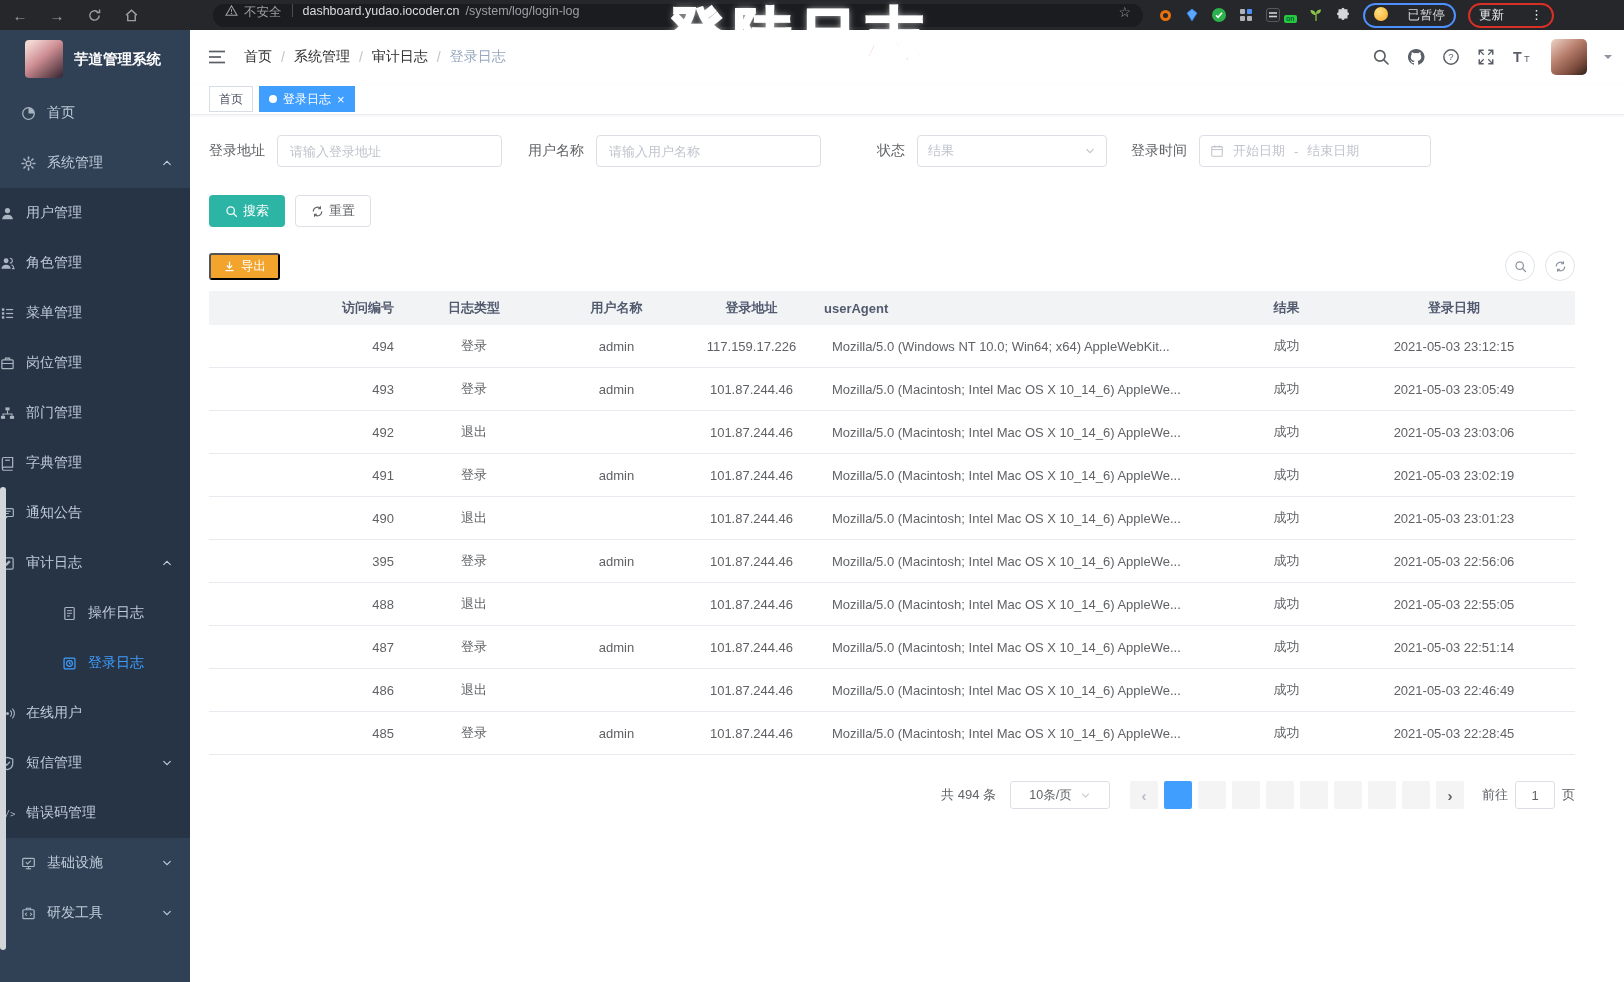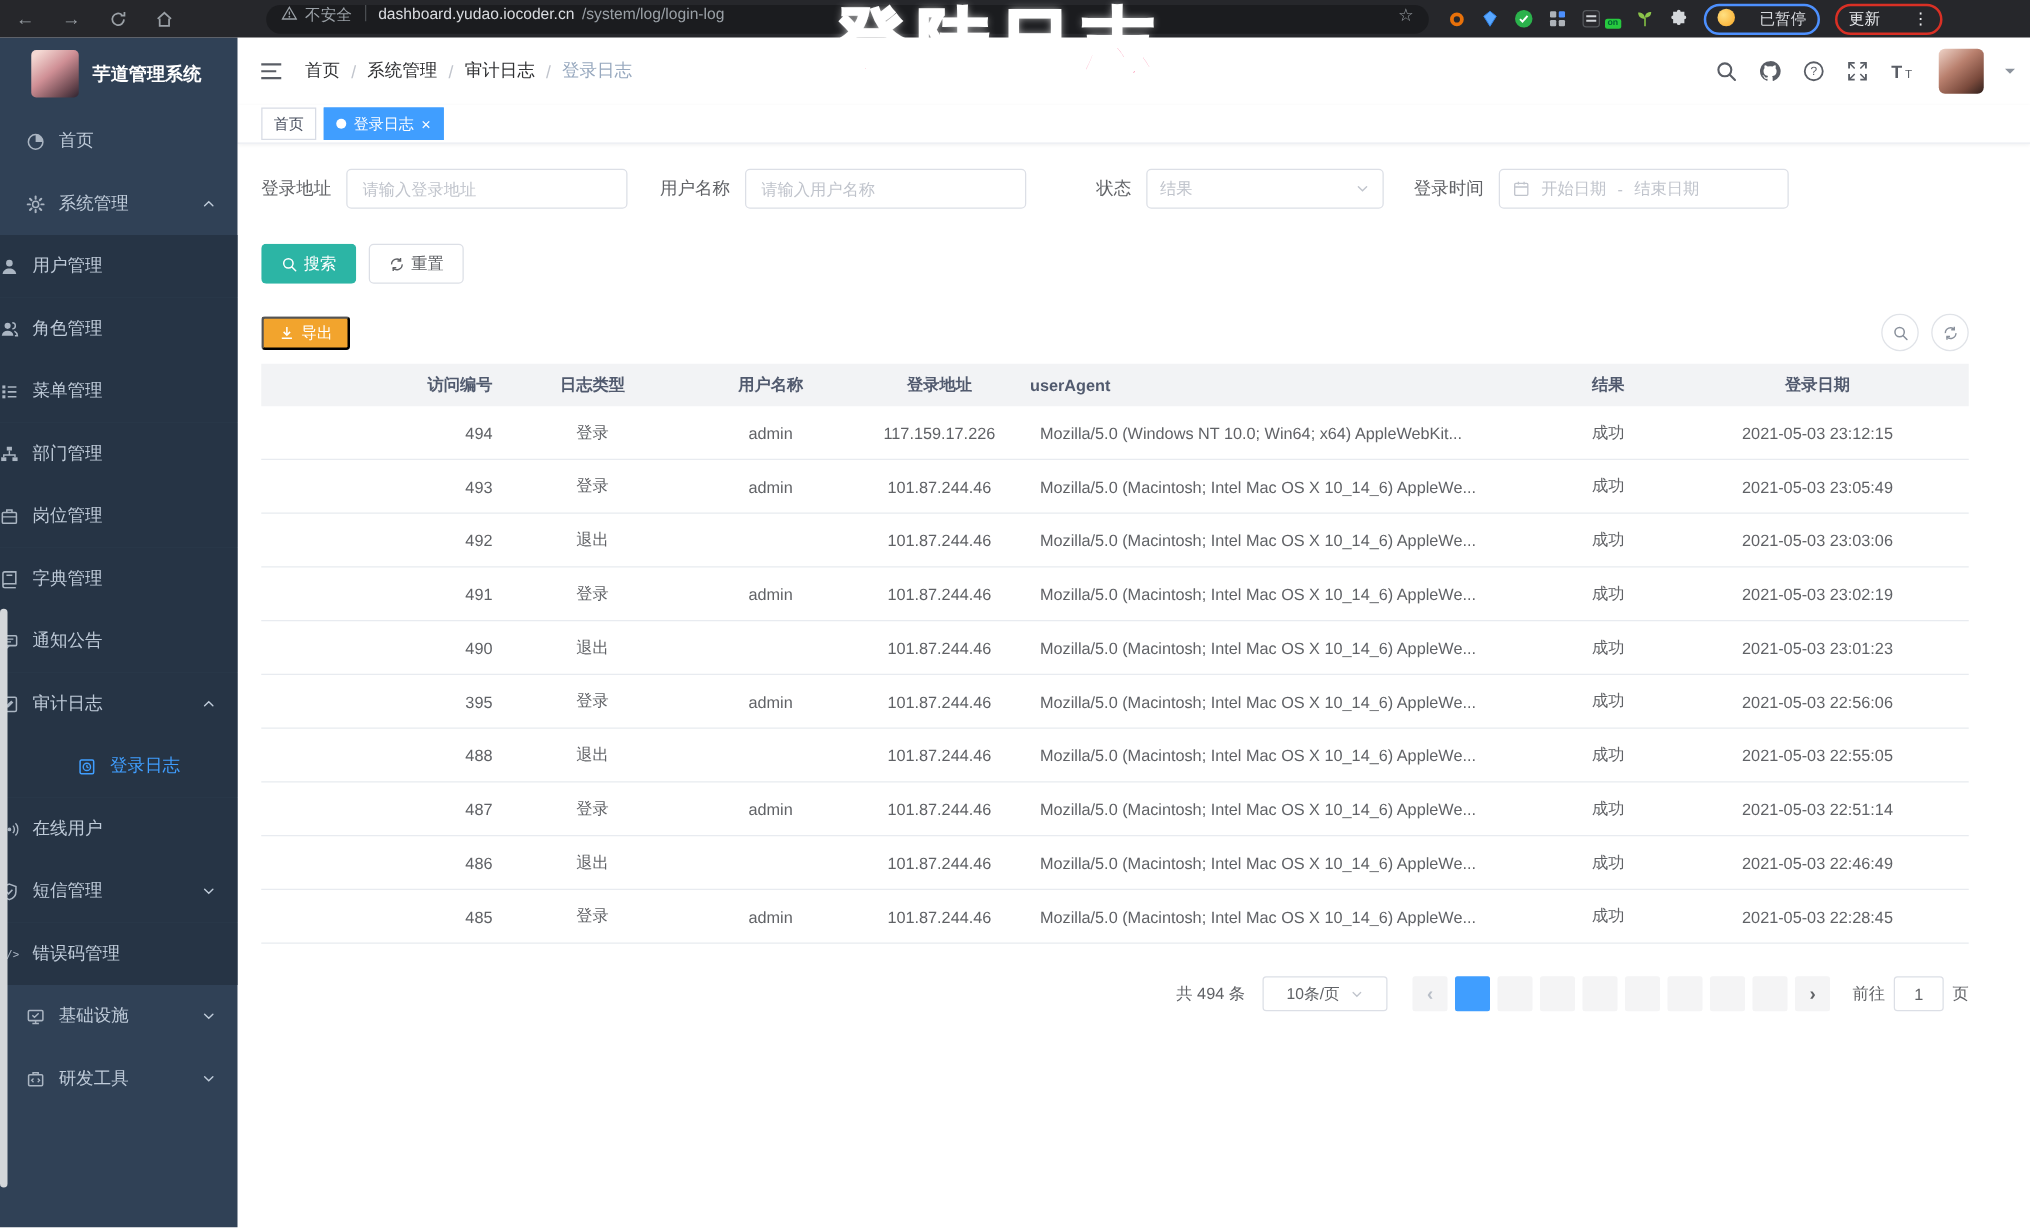--- a/index.html
+++ b/index.html
@@ -276,40 +276,40 @@
                 <line x1="6.6" y1="12.2" x2="14" y2="12.2"></line>
               </g>
             </svg>
           </span>
           <span>菜单管理</span>
 
         </div>
         <div class="menu-item lvl2 sub">
           <span class="mi-icon">
             <svg viewBox="0 0 16 16">
+              <rect x="2" y="4.2" width="12" height="9.3" rx="1" fill="none" stroke="currentColor" stroke-width="1.3"></rect>
+              <path d="M5.8 4V2.2h4.4V4" fill="none" stroke="currentColor" stroke-width="1.3"></path>
+              <line x1="2" y1="8" x2="14" y2="8" stroke="currentColor" stroke-width="1.1"></line>
+            </svg>
+          </span>
+          <span>岗位管理</span>
+
+        </div>
+        <div class="menu-item lvl2 sub">
+          <span class="mi-icon">
+            <svg viewBox="0 0 16 16">
               <g fill="currentColor">
                 <rect x="5.8" y="1.5" width="4.4" height="3.2"></rect>
                 <rect x="1" y="10.5" width="4.4" height="3.2"></rect>
                 <rect x="10.6" y="10.5" width="4.4" height="3.2"></rect>
               </g>
               <path d="M8 4.7v3.8M3.2 10.5V8.5h9.6v2" fill="none" stroke="currentColor" stroke-width="1.2"></path>
             </svg>
           </span>
           <span>部门管理</span>
-
-        </div>
-        <div class="menu-item lvl2 sub">
-          <span class="mi-icon">
-            <svg viewBox="0 0 16 16">
-              <rect x="2" y="4.2" width="12" height="9.3" rx="1" fill="none" stroke="currentColor" stroke-width="1.3"></rect>
-              <path d="M5.8 4V2.2h4.4V4" fill="none" stroke="currentColor" stroke-width="1.3"></path>
-              <line x1="2" y1="8" x2="14" y2="8" stroke="currentColor" stroke-width="1.1"></line>
-            </svg>
-          </span>
-          <span>岗位管理</span>
 
         </div>
         <div class="menu-item lvl2 sub">
           <span class="mi-icon">
             <svg viewBox="0 0 16 16">
               <g fill="none" stroke="currentColor" stroke-width="1.3">
                 <path d="M2.5 13.5V3.2c0-.9.7-1.6 1.6-1.6h9.4v10.2H4.3c-1 0-1.8.8-1.8 1.7s.8 1.7 1.8 1.7h9.2"></path>
                 <line x1="5.5" y1="4.5" x2="10.5" y2="4.5"></line>
               </g>
             </svg>
@@ -337,20 +337,34 @@
               <rect x="2" y="2" width="12" height="12" rx="1.2" fill="none" stroke="currentColor" stroke-width="1.3"></rect>
               <path d="M5 11l.6-2.4 4-4 1.8 1.8-4 4L5 11z" fill="currentColor"></path>
             </svg>
           </span>
           <span>审计日志</span>
           <span class="chev up">
             <svg viewBox="0 0 16 16">
               <path d="M3.6 5.8L8 10.2l4.4-4.4" fill="none" stroke="currentColor" stroke-width="1.5" stroke-linecap="round"></path>
             </svg>
           </span>
+        </div>
+        <div class="menu-item lvl3 sub">
+          <span class="mi-icon">
+            <svg viewBox="0 0 16 16">
+              <rect x="3" y="1.6" width="10" height="12.8" rx="1" fill="none" stroke="currentColor" stroke-width="1.3"></rect>
+              <g stroke="currentColor" stroke-width="1.1">
+                <line x1="5.4" y1="5" x2="10.6" y2="5"></line>
+                <line x1="5.4" y1="7.8" x2="10.6" y2="7.8"></line>
+                <line x1="5.4" y1="10.6" x2="8.6" y2="10.6"></line>
+              </g>
+            </svg>
+          </span>
+          <span>操作日志</span>
+
         </div>
         <div class="menu-item lvl3 active sub">
           <span class="mi-icon">
             <svg viewBox="0 0 16 16">
               <rect x="2.2" y="2.2" width="11.6" height="11.6" rx="1.2" fill="none" stroke="currentColor" stroke-width="1.3"></rect>
               <circle cx="8" cy="8" r="3.1" fill="none" stroke="currentColor" stroke-width="1.2"></circle>
               <path d="M8 6.4V8l1.4.9" fill="none" stroke="currentColor" stroke-width="1.1"></path>
             </svg>
           </span>
           <span>登录日志</span>

